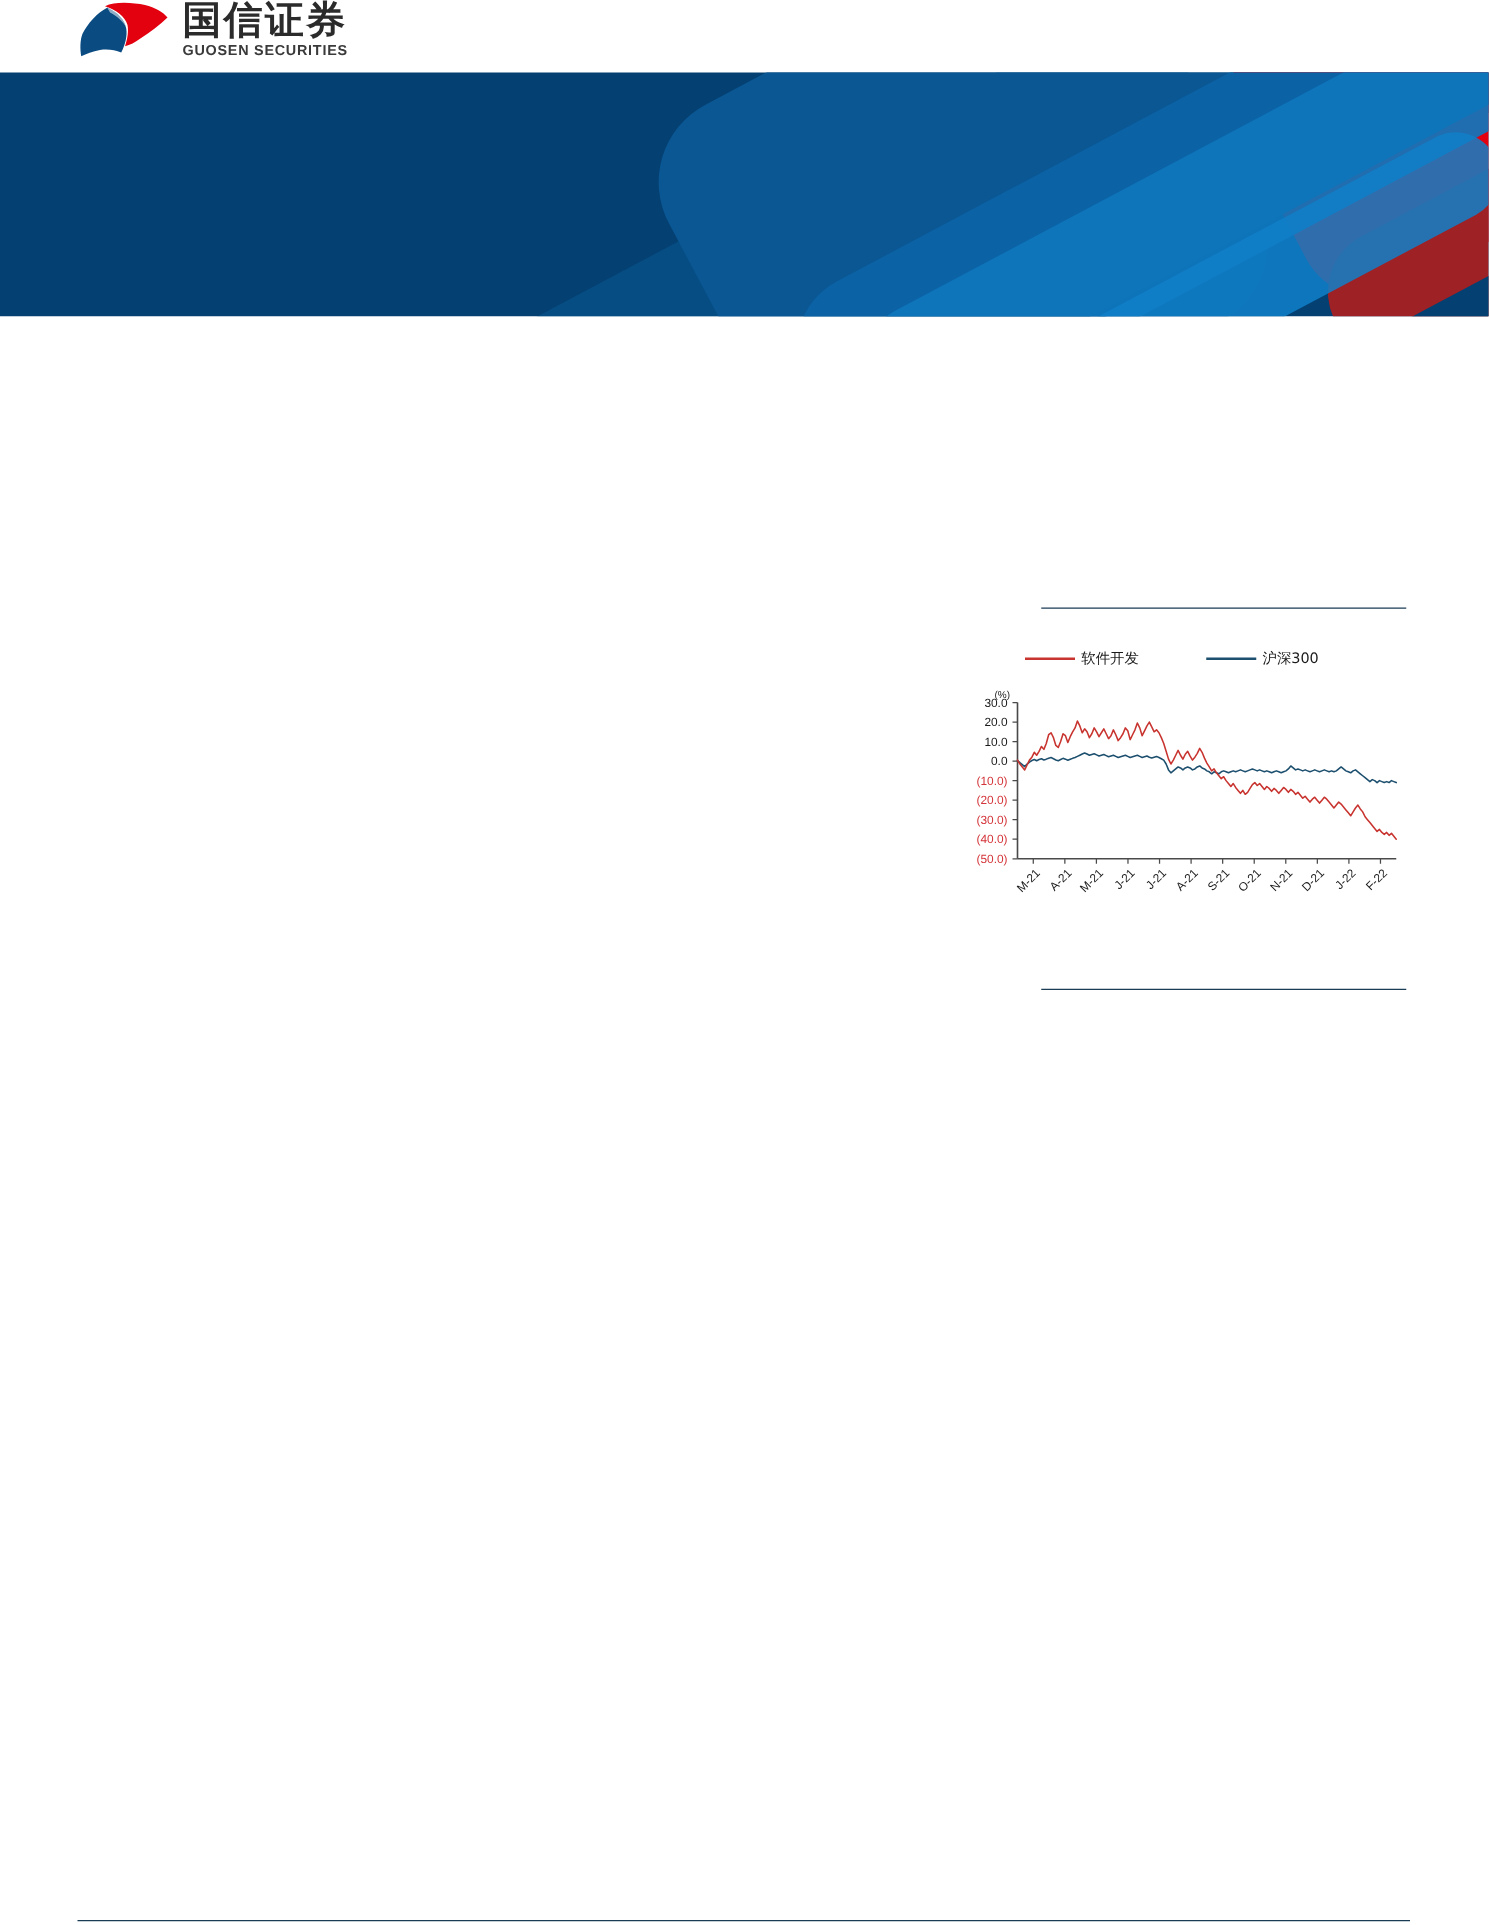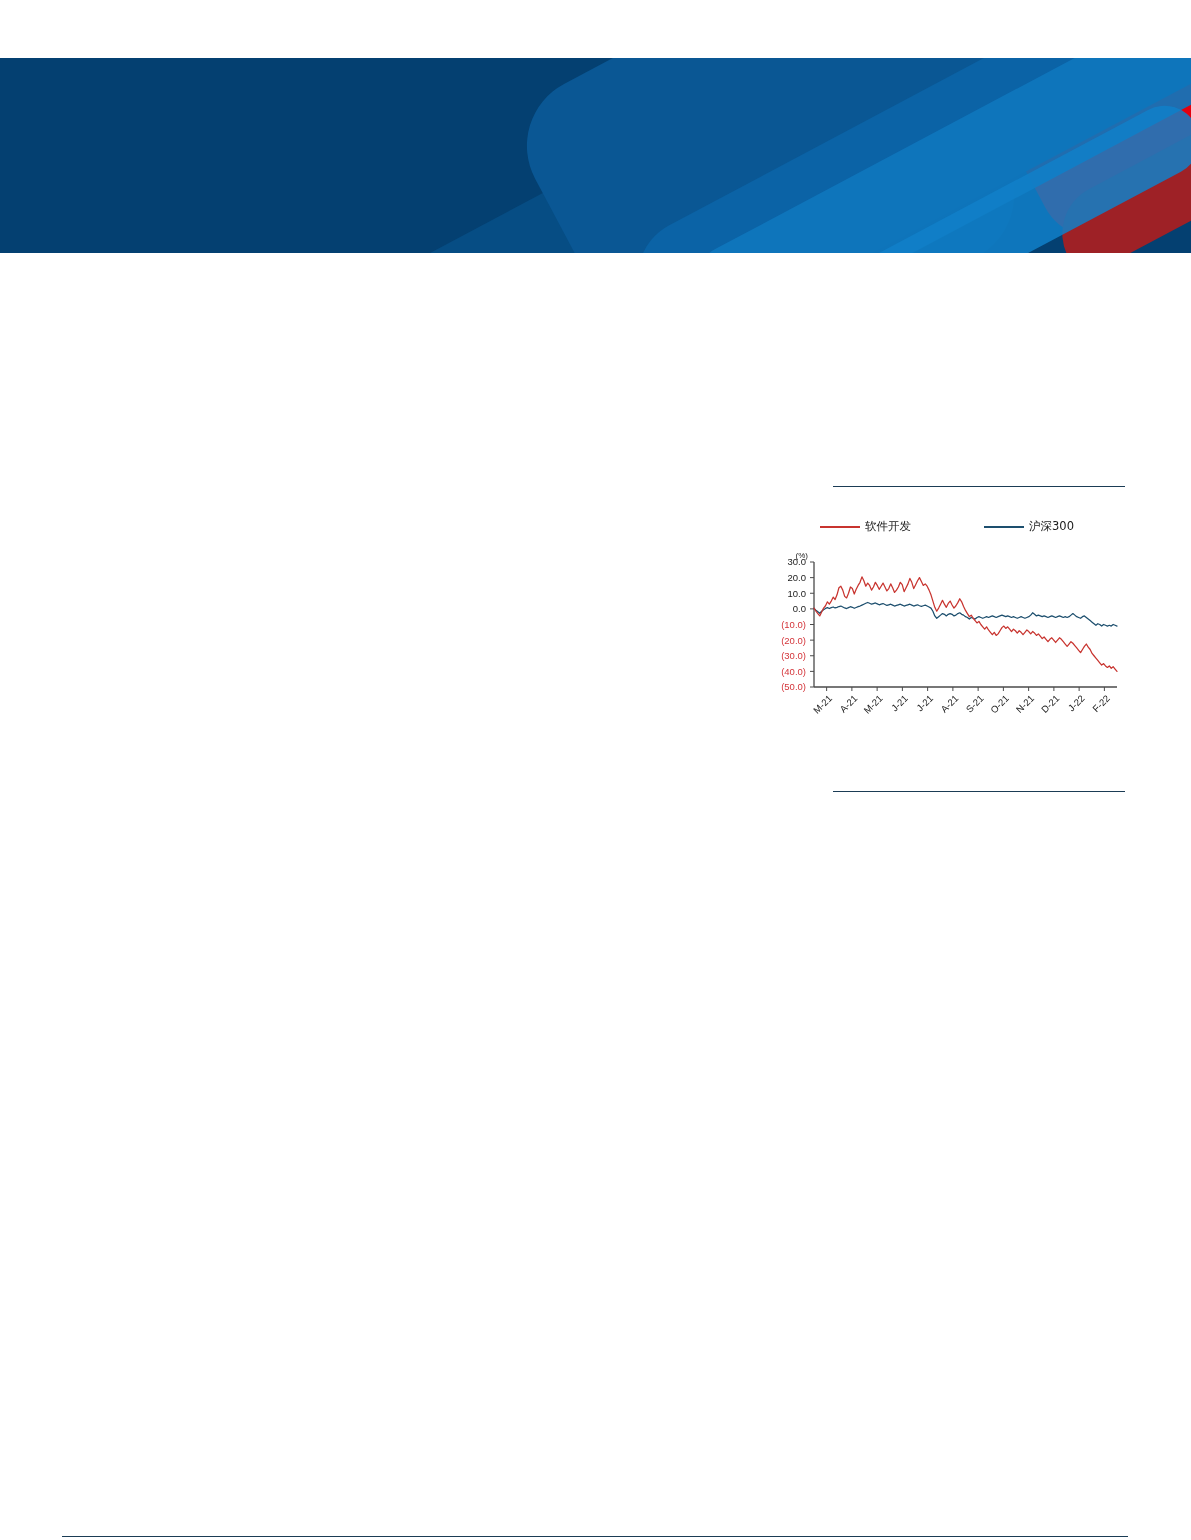--- a/index.html
+++ b/index.html
@@ -156,21 +156,20 @@
     border-top: 1.6px solid #1b3c55;
   }
 
   
   .legend {
     position: absolute;
     left: 820px; top: 519px;
     width: 310px;
     display: flex;
     align-items: flex-start;
-    gap: 19px;
   }
   .legend-item {
     display: flex;
     align-items: center;
     gap: 5px;
   }
   .legend-item.software { margin-left: 0px; }
   .legend-item.csi { margin-left: 54px; }
   .legend-swatch {
     display: block;
@@ -223,20 +222,33 @@
     width: 1066px;
     height: 0;
     border-top: 1.6px solid #1b3c55;
   }
 </style>
 </head>
 <body>
 
 <div class="page">
 
+  <div class="masthead">
+    <div class="logo-block">
+      <svg class="logo-mark" viewBox="0 0 74 46">
+        <path d="M22 4 C30 0 44 1 54 3 C62 5 69 9 72 13 C66 19 58 25 50 30 C46 33 42 35 38 36 C40 30 41 24 40 19 C38 12 31 7 22 4 Z" fill="#e3000f"></path>
+        <path d="M4 26 C8 18 16 9 24 5 C32 9 38 15 39 22 C40 28 38 35 35 41 C30 39 24 38 18 39 C12 40 7 42 3 44 C2 38 2 31 4 26 Z" fill="#0a4b82"></path>
+        <path d="M24 5 C31 8 37 14 39 21 C37 17 32 12 26 9 C25 7 24 6 24 5 Z" fill="#ffffff" opacity="0.55"></path>
+      </svg>
+      <div class="logo-words">
+        <div class="logo-cn">国信证券</div>
+        <div class="logo-en">GUOSEN SECURITIES</div>
+      </div>
+    </div>
+  </div>
 
   <div class="banner">
     <div class="banner-shape band-shadow-l"></div>
     <div class="banner-shape band-dark"></div>
     <div class="banner-shape band-red"></div>
     <div class="banner-shape band-red-dark"></div>
     <div class="banner-shape band-mid"></div>
     <div class="banner-shape band-light"></div>
     <div class="banner-shape band-light2"></div>
     <div class="banner-shape band-navy-over"></div>

